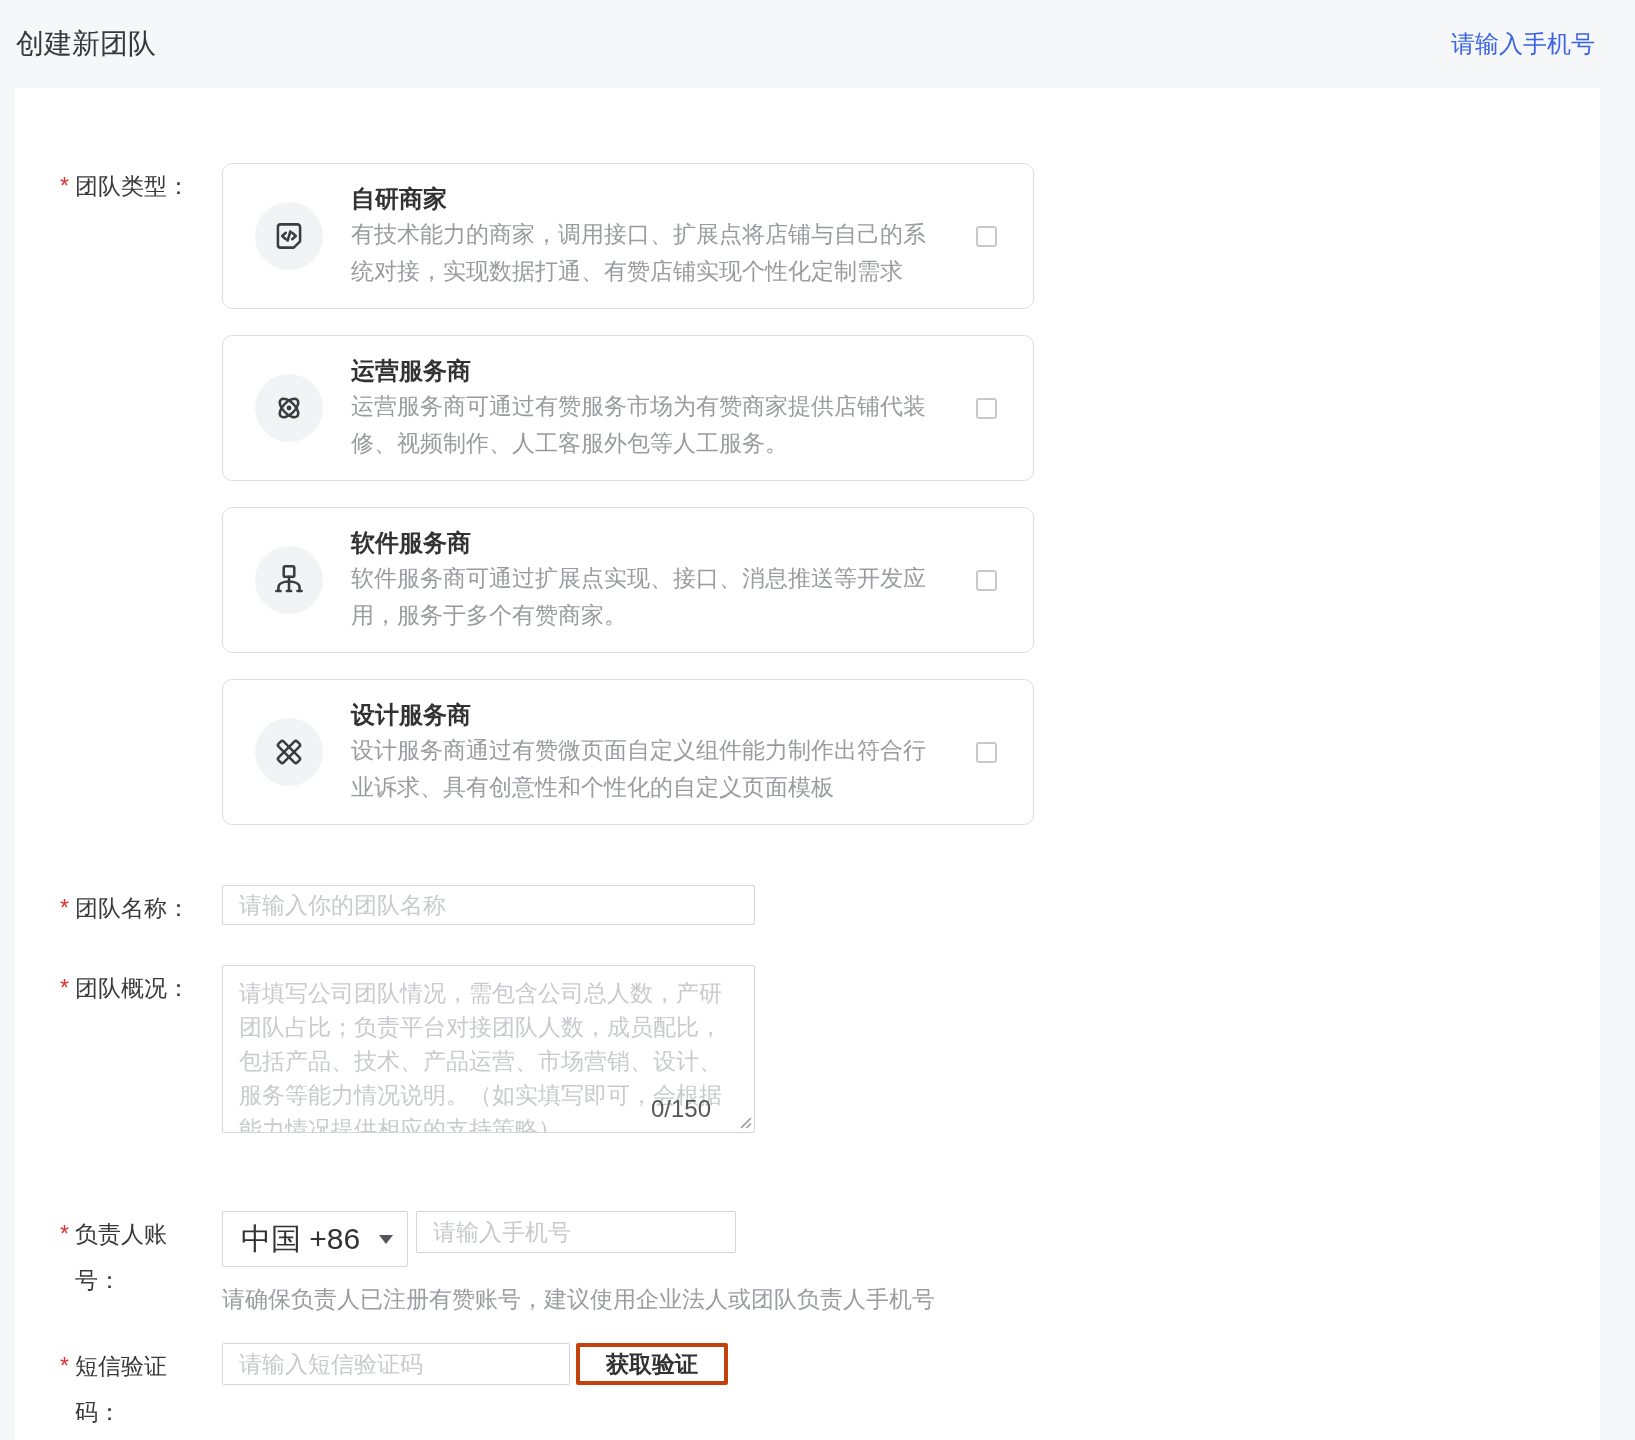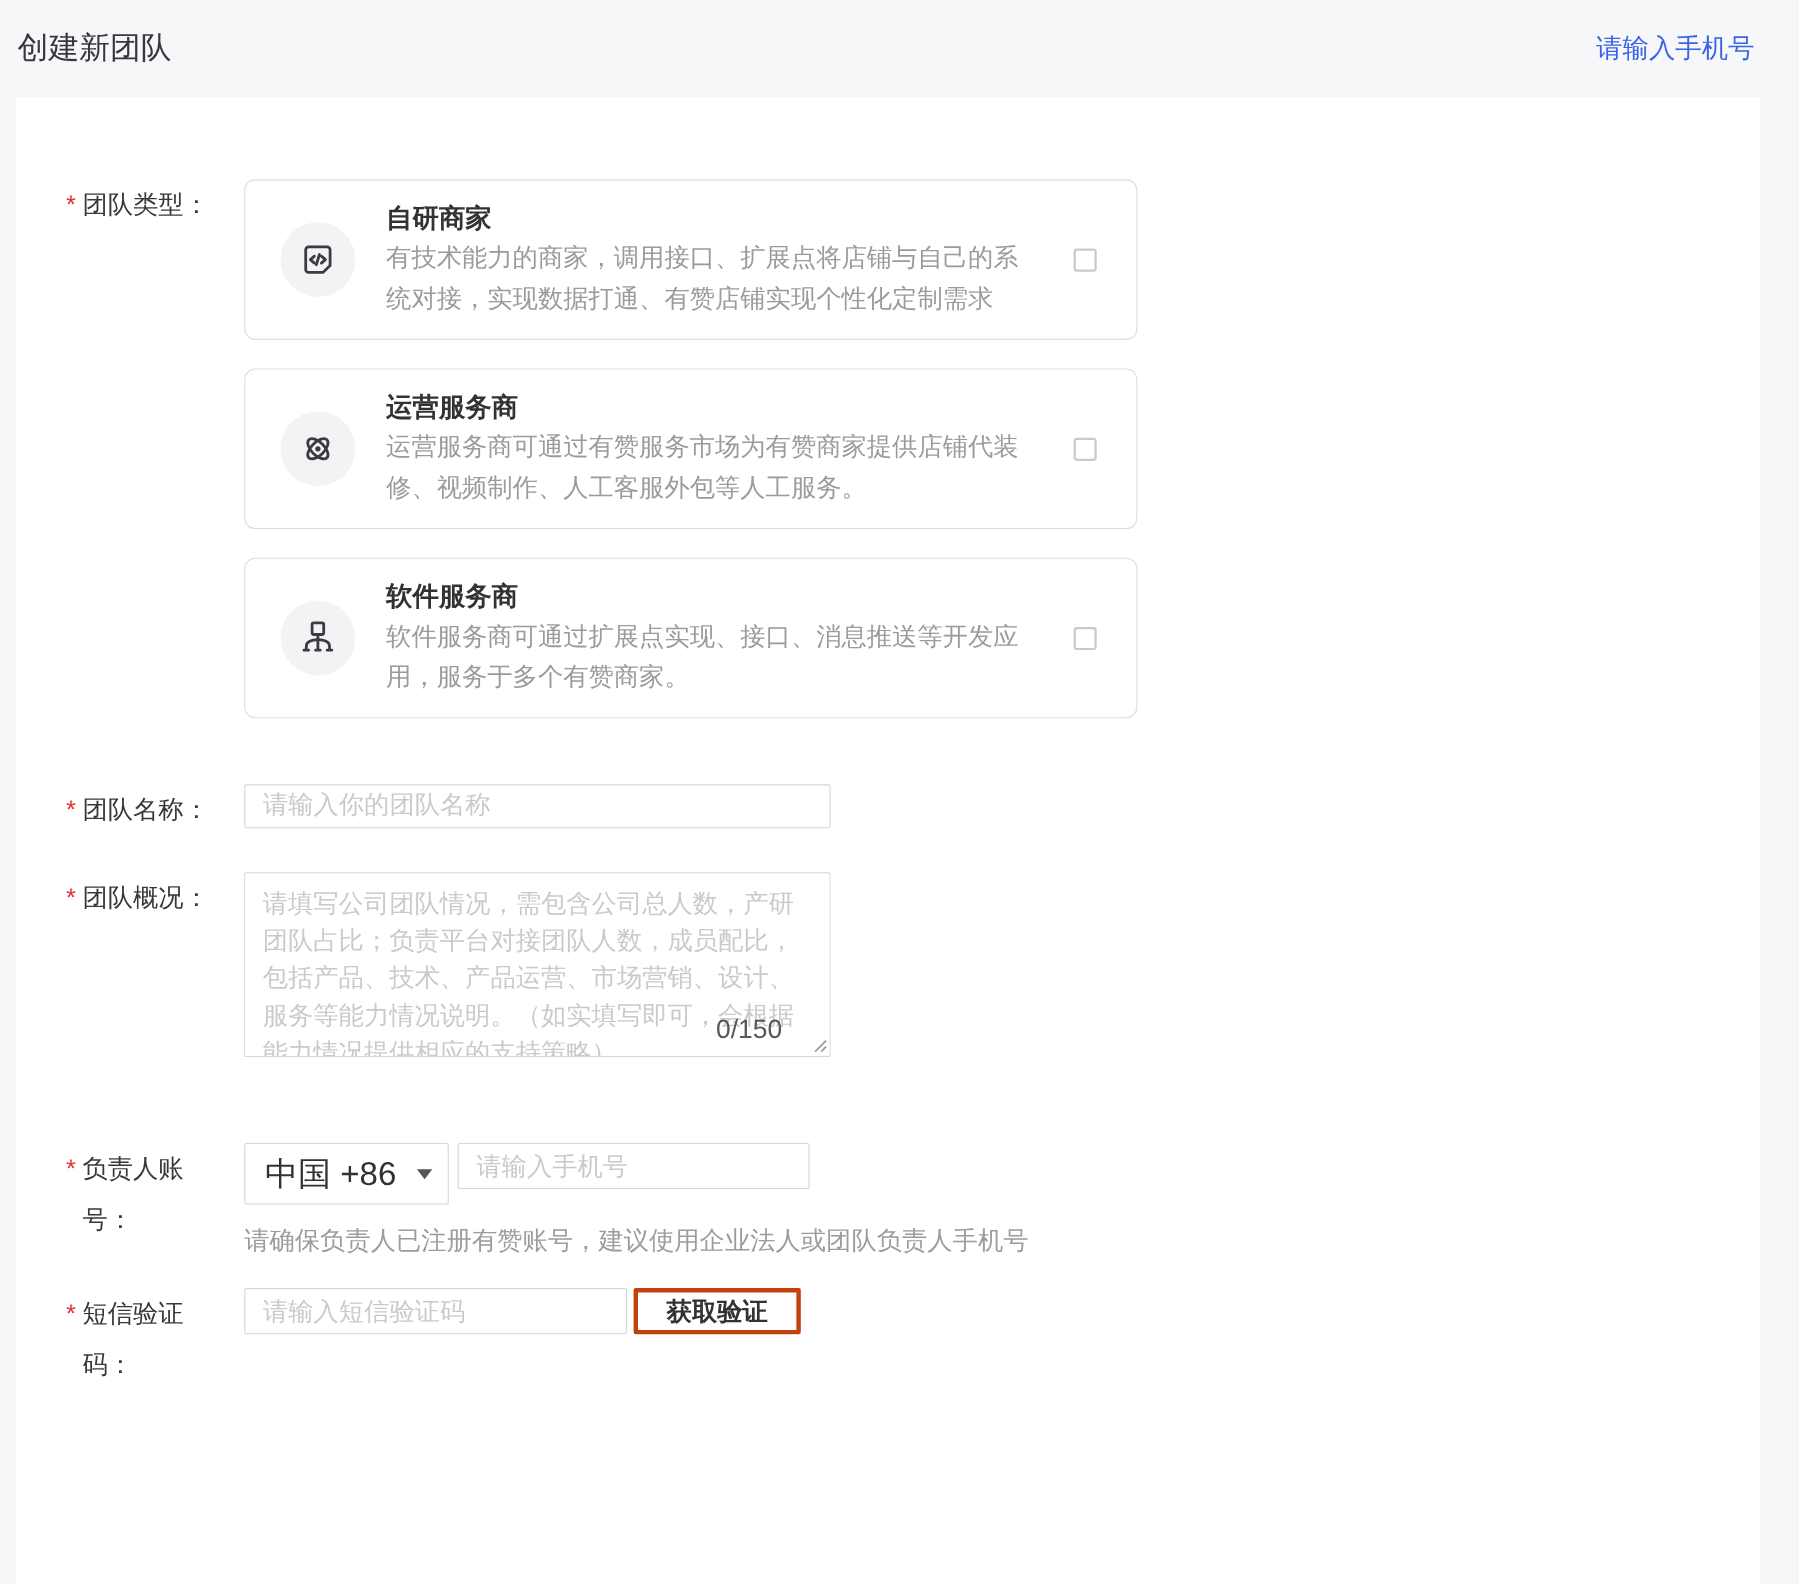--- a/index.html
+++ b/index.html
@@ -50,21 +50,21 @@
     width: 21px; height: 21px; border: 2px solid #c8c9cc; border-radius: 3px;
     background: #fff; cursor: pointer; display: block;
   }
   
   .text-input {
     height: 40px; border: 1px solid #d4d6d9; border-radius: 2px;
     font-size: 23px; color: #323233; padding: 0 16px; outline: none;
     background: #fff; font-family: inherit;
   }
   .text-input::placeholder, textarea::placeholder { color: #c8cacd; }
-  .name-input { width: 533px; font-family: Liberation Mono, monospace; }
+  .name-input { width: 533px; }
   .profile-wrap { position: relative; width: 533px; }
   .profile-textarea {
     width: 533px; height: 168px; border: 1px solid #d4d6d9; border-radius: 2px;
     font-size: 23px; line-height: 34px; color: #323233; padding: 10px 16px;
     resize: none; outline: none; font-family: inherit; display: block;
   }
   .char-counter {
     position: absolute; right: 44px; bottom: 10px;
     font-size: 24px; color: #55565a; background: transparent;
   }
@@ -161,20 +161,39 @@
         </div>
         <div class="card-text">
           <div class="card-title">软件服务商</div>
           <div class="card-desc">软件服务商可通过扩展点实现、接口、消息推送等开发应用，服务于多个有赞商家。</div>
         </div>
         <span class="card-check">
             <input type="checkbox" style="">
           </span>
       </div>
 
+      <div class="type-card">
+        <div class="icon-circle">
+          <svg width="38" height="38" viewBox="0 0 36 36" fill="none" stroke="currentColor" stroke-width="2.4" stroke-linejoin="round">
+            <g transform="rotate(45 18 18)">
+                <rect x="14.6" y="5.5" width="6.8" height="25" rx="2"></rect>
+              </g>
+            <g transform="rotate(-45 18 18)">
+                <rect x="14.6" y="5.5" width="6.8" height="25" rx="2"></rect>
+              </g>
+          </svg>
+        </div>
+        <div class="card-text">
+          <div class="card-title">设计服务商</div>
+          <div class="card-desc">设计服务商通过有赞微页面自定义组件能力制作出符合行业诉求、具有创意性和个性化的自定义页面模板</div>
+        </div>
+        <span class="card-check">
+            <input type="checkbox" style="">
+          </span>
+      </div>
 
     </div>
   </div>
 
   <div class="form-row row-name">
     <div class="row-label">
       <span class="required-mark">*</span>
       <span class="label-text">团队名称：</span>
     </div>
     <input class="text-input name-input" type="text" placeholder="请输入你的团队名称" style="">

